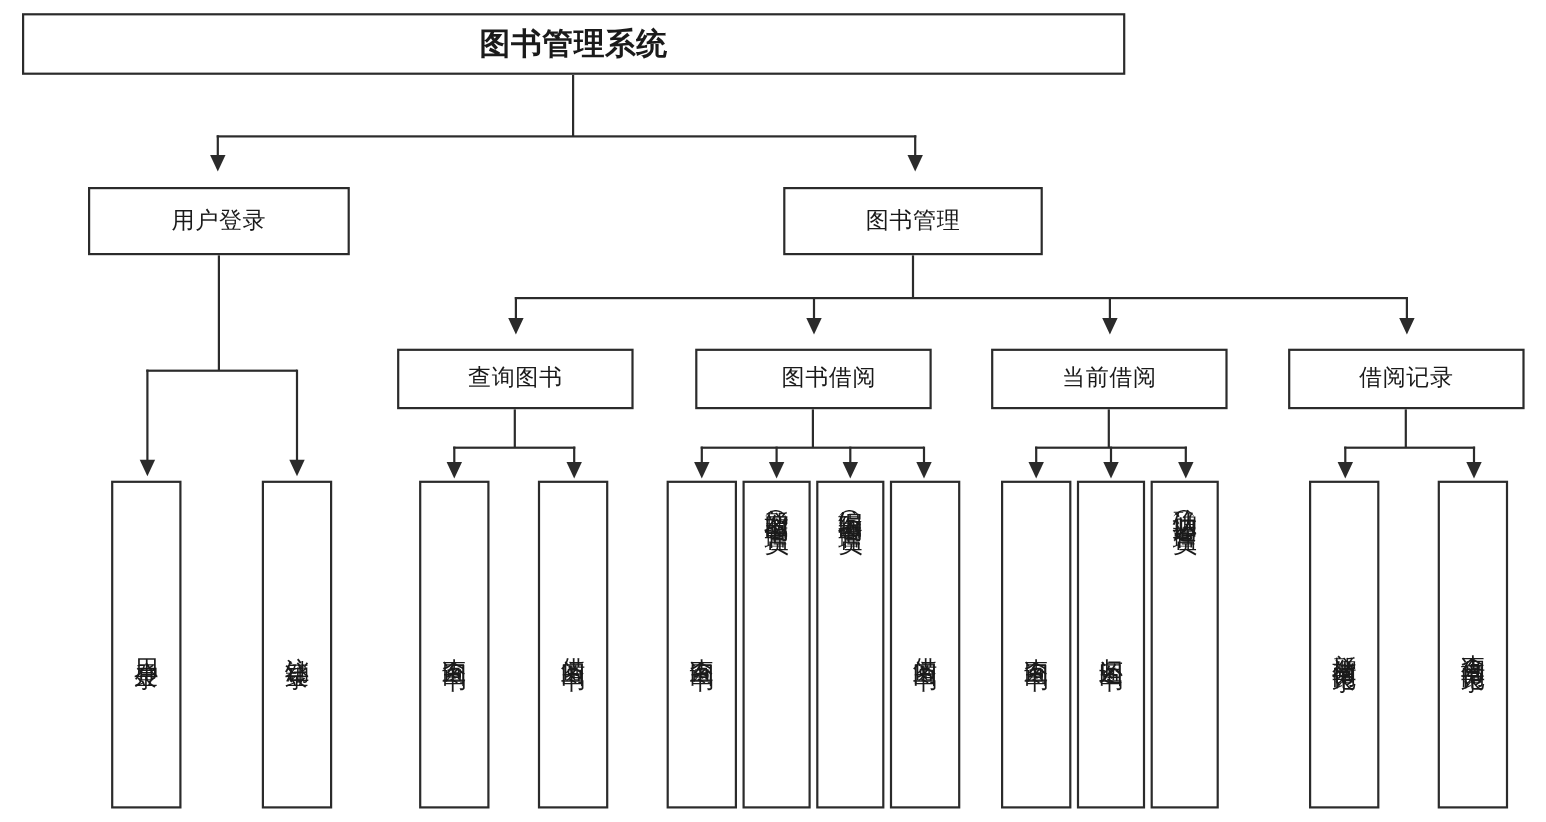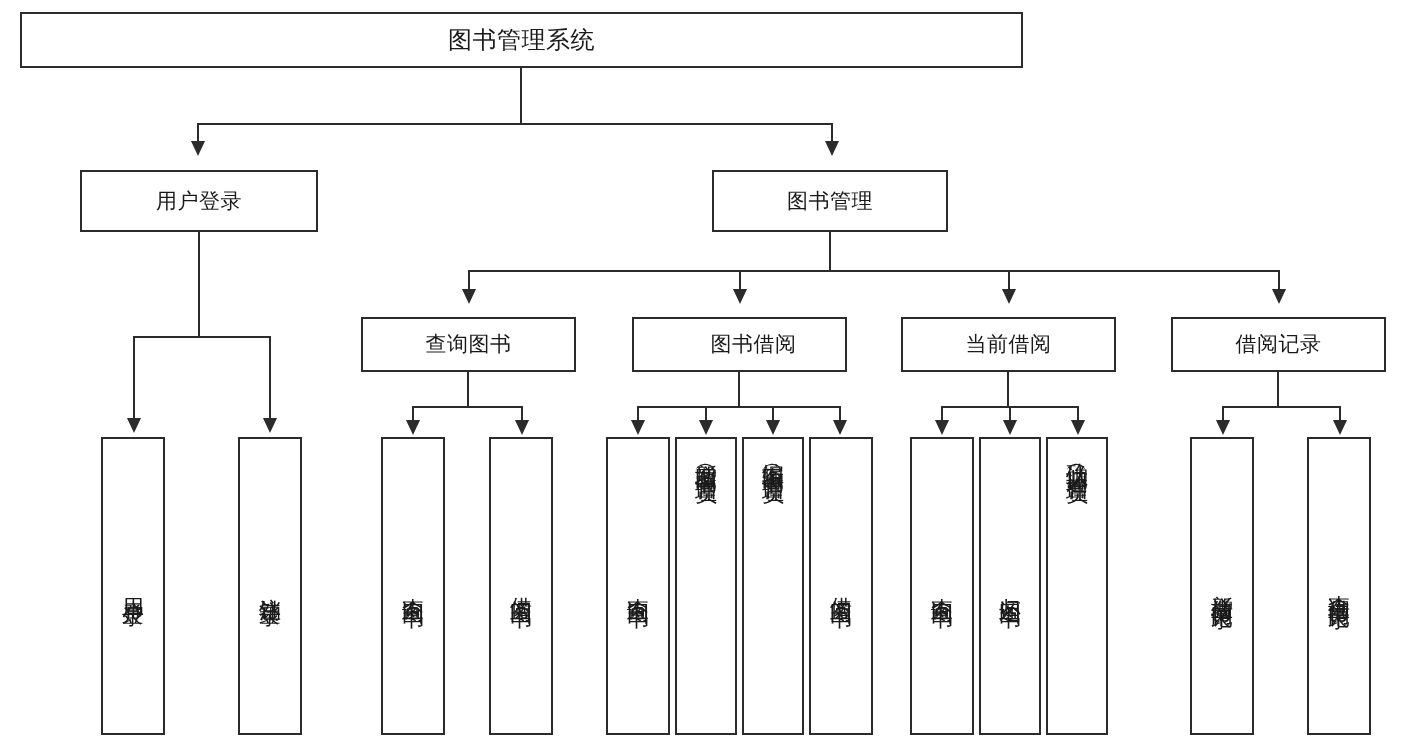--- a/index.html
+++ b/index.html
@@ -31,21 +31,21 @@
     z-index: 3;
   }
   .box .lbl {
     font-size: 21px;
     line-height: 1.15;
     color: #1a1a1a;
     white-space: nowrap;
     letter-spacing: 0.5px;
   }
   
-  #box-root .lbl { font-size: 24px; }
+  #box-root .lbl { font-size: 28px; font-weight: bold; }
 
   
   .leaf {
     position: absolute;
     box-sizing: border-box;
     background: #ffffff;
     border: 2px solid #2b2b2b;
     z-index: 3;
     display: flex;
     justify-content: center;

